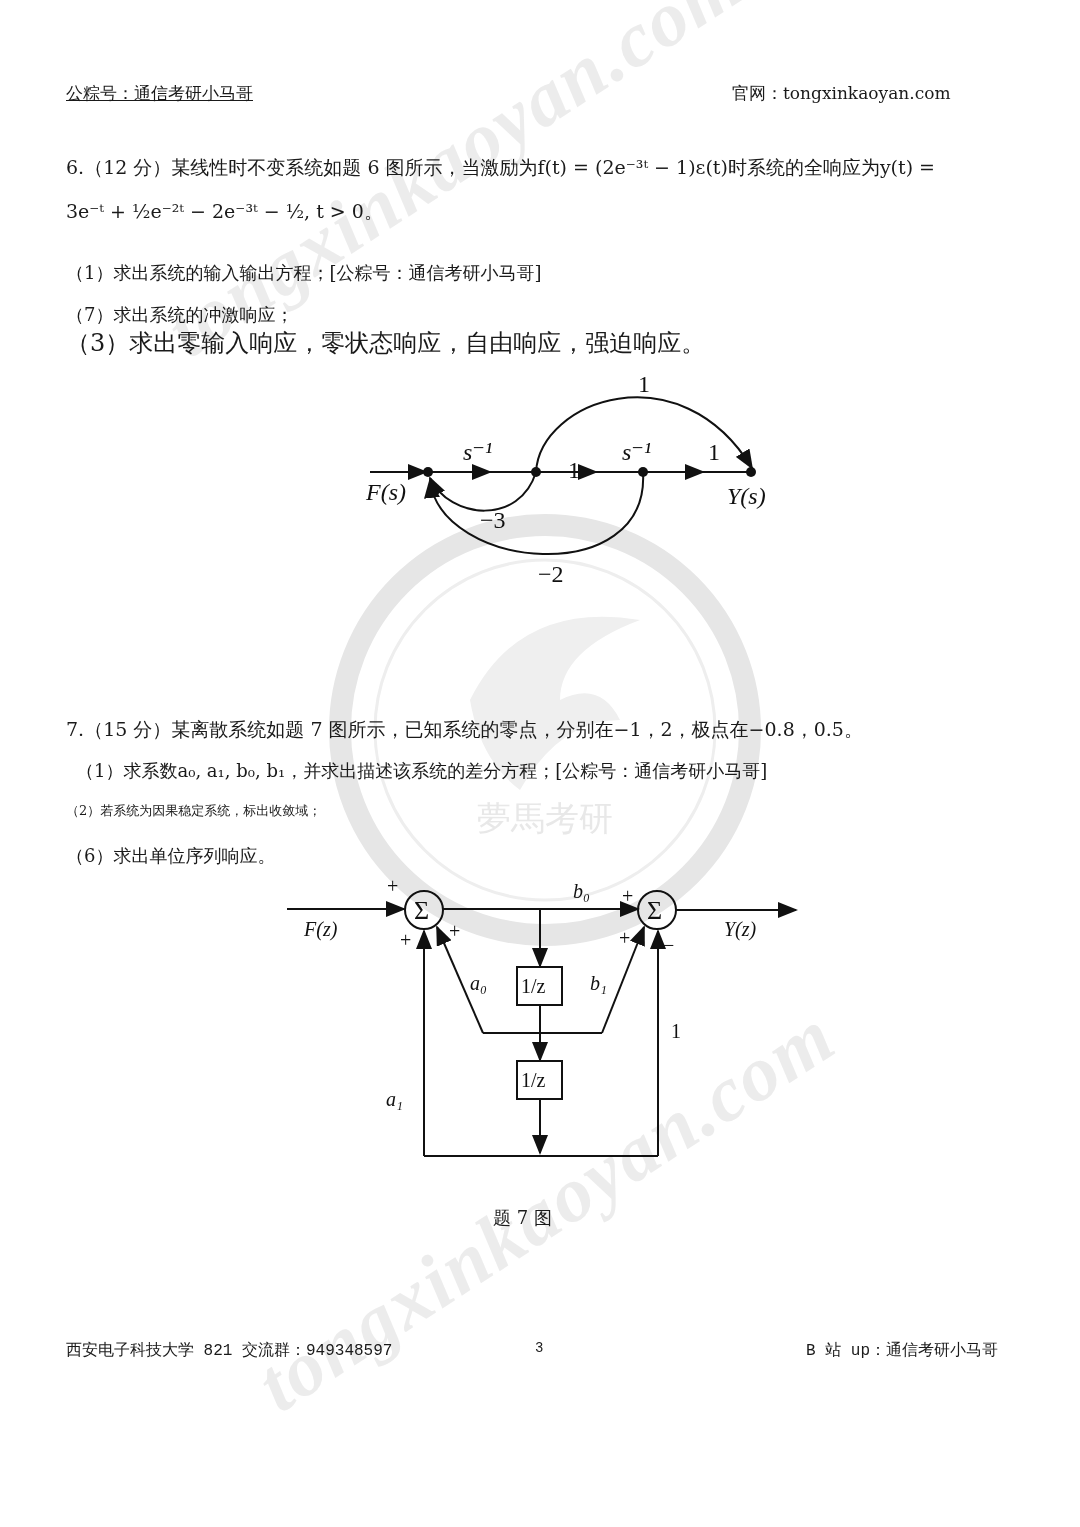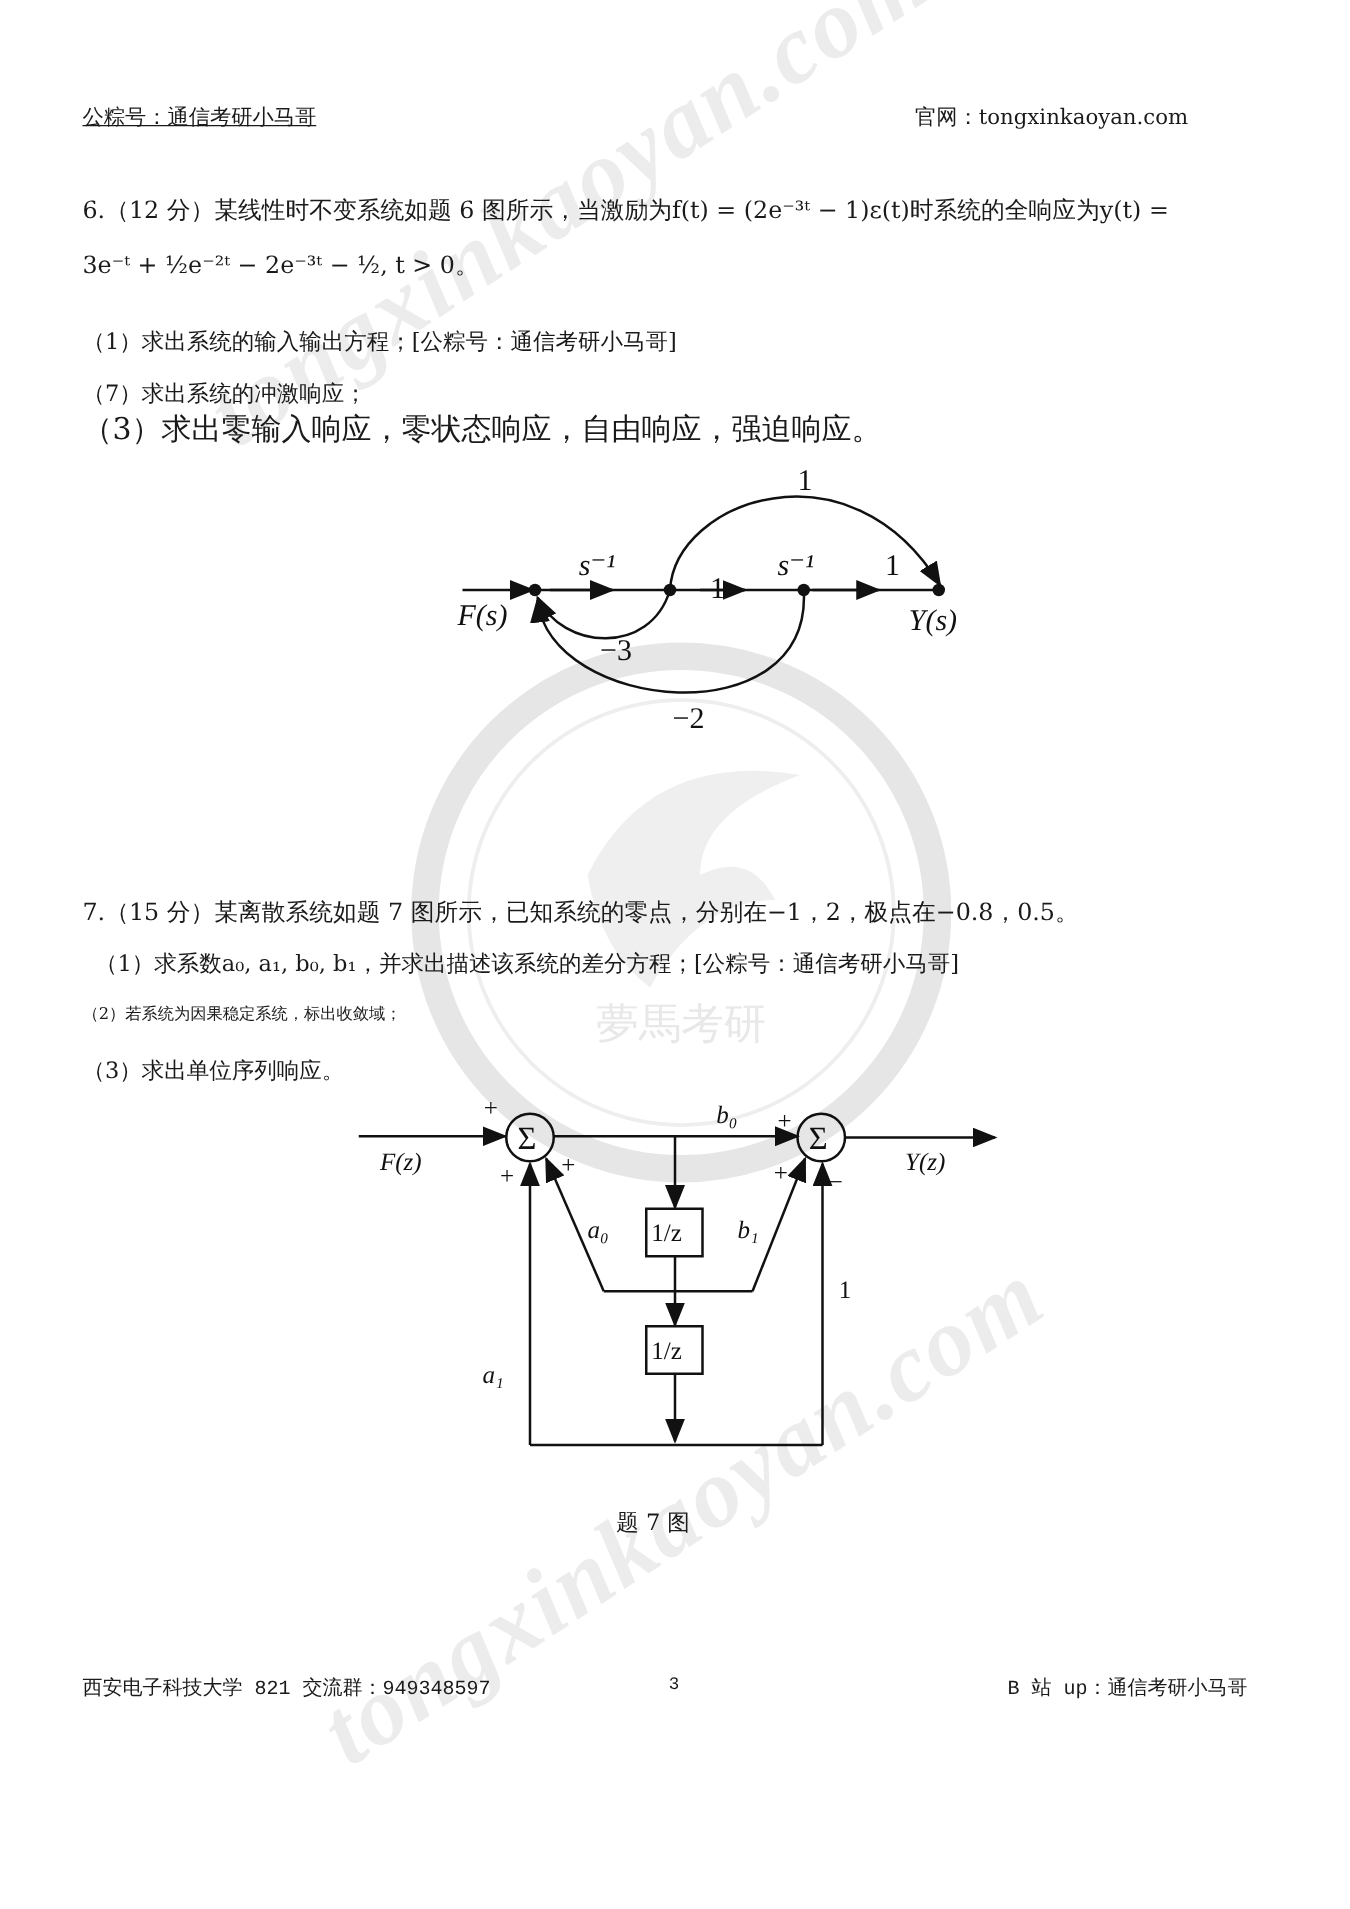--- a/index.html
+++ b/index.html
@@ -74,21 +74,21 @@
     <text x="708" y="100">1</text>
     <text x="638" y="32">1</text>
     <text x="480" y="168">−3</text>
     <text x="538" y="222">−2</text>
   </g>
 </svg>
 
 <div class="abs q-text" style="left:66px;top:686px;">7.（15 分）某离散系统如题 7 图所示，已知系统的零点，分别在−1，2，极点在−0.8，0.5。</div>
 <div class="abs q-text" style="left:76px;top:728px;font-size:18px;">（1）求系数a₀, a₁, b₀, b₁，并求出描述该系统的差分方程；[公粽号：通信考研小马哥]</div>
 <div class="abs q-text" style="left:66px;top:771px;font-size:13px;">（2）若系统为因果稳定系统，标出收敛域；</div>
-<div class="abs q-text" style="left:66px;top:813px;font-size:18px;">（3）求出单位序列响应。</div>
+<div class="abs q-text" style="left:66px;top:813px;font-size:18px;">（6）求出单位序列响应。</div>
 
 <svg class="abs" width="1080" height="310" style="left:0;top:870px;">
   <defs>
     <marker id="arr2" markerWidth="10" markerHeight="8" refX="9" refY="4" orient="auto">
       <path d="M0,0 L10,4 L0,8 Z" fill="#111"></path>
     </marker>
   </defs>
   <g stroke="#111" stroke-width="2" fill="none">
 
     <line x1="287" y1="39" x2="404" y2="39" marker-end="url(#arr2)"></line>

